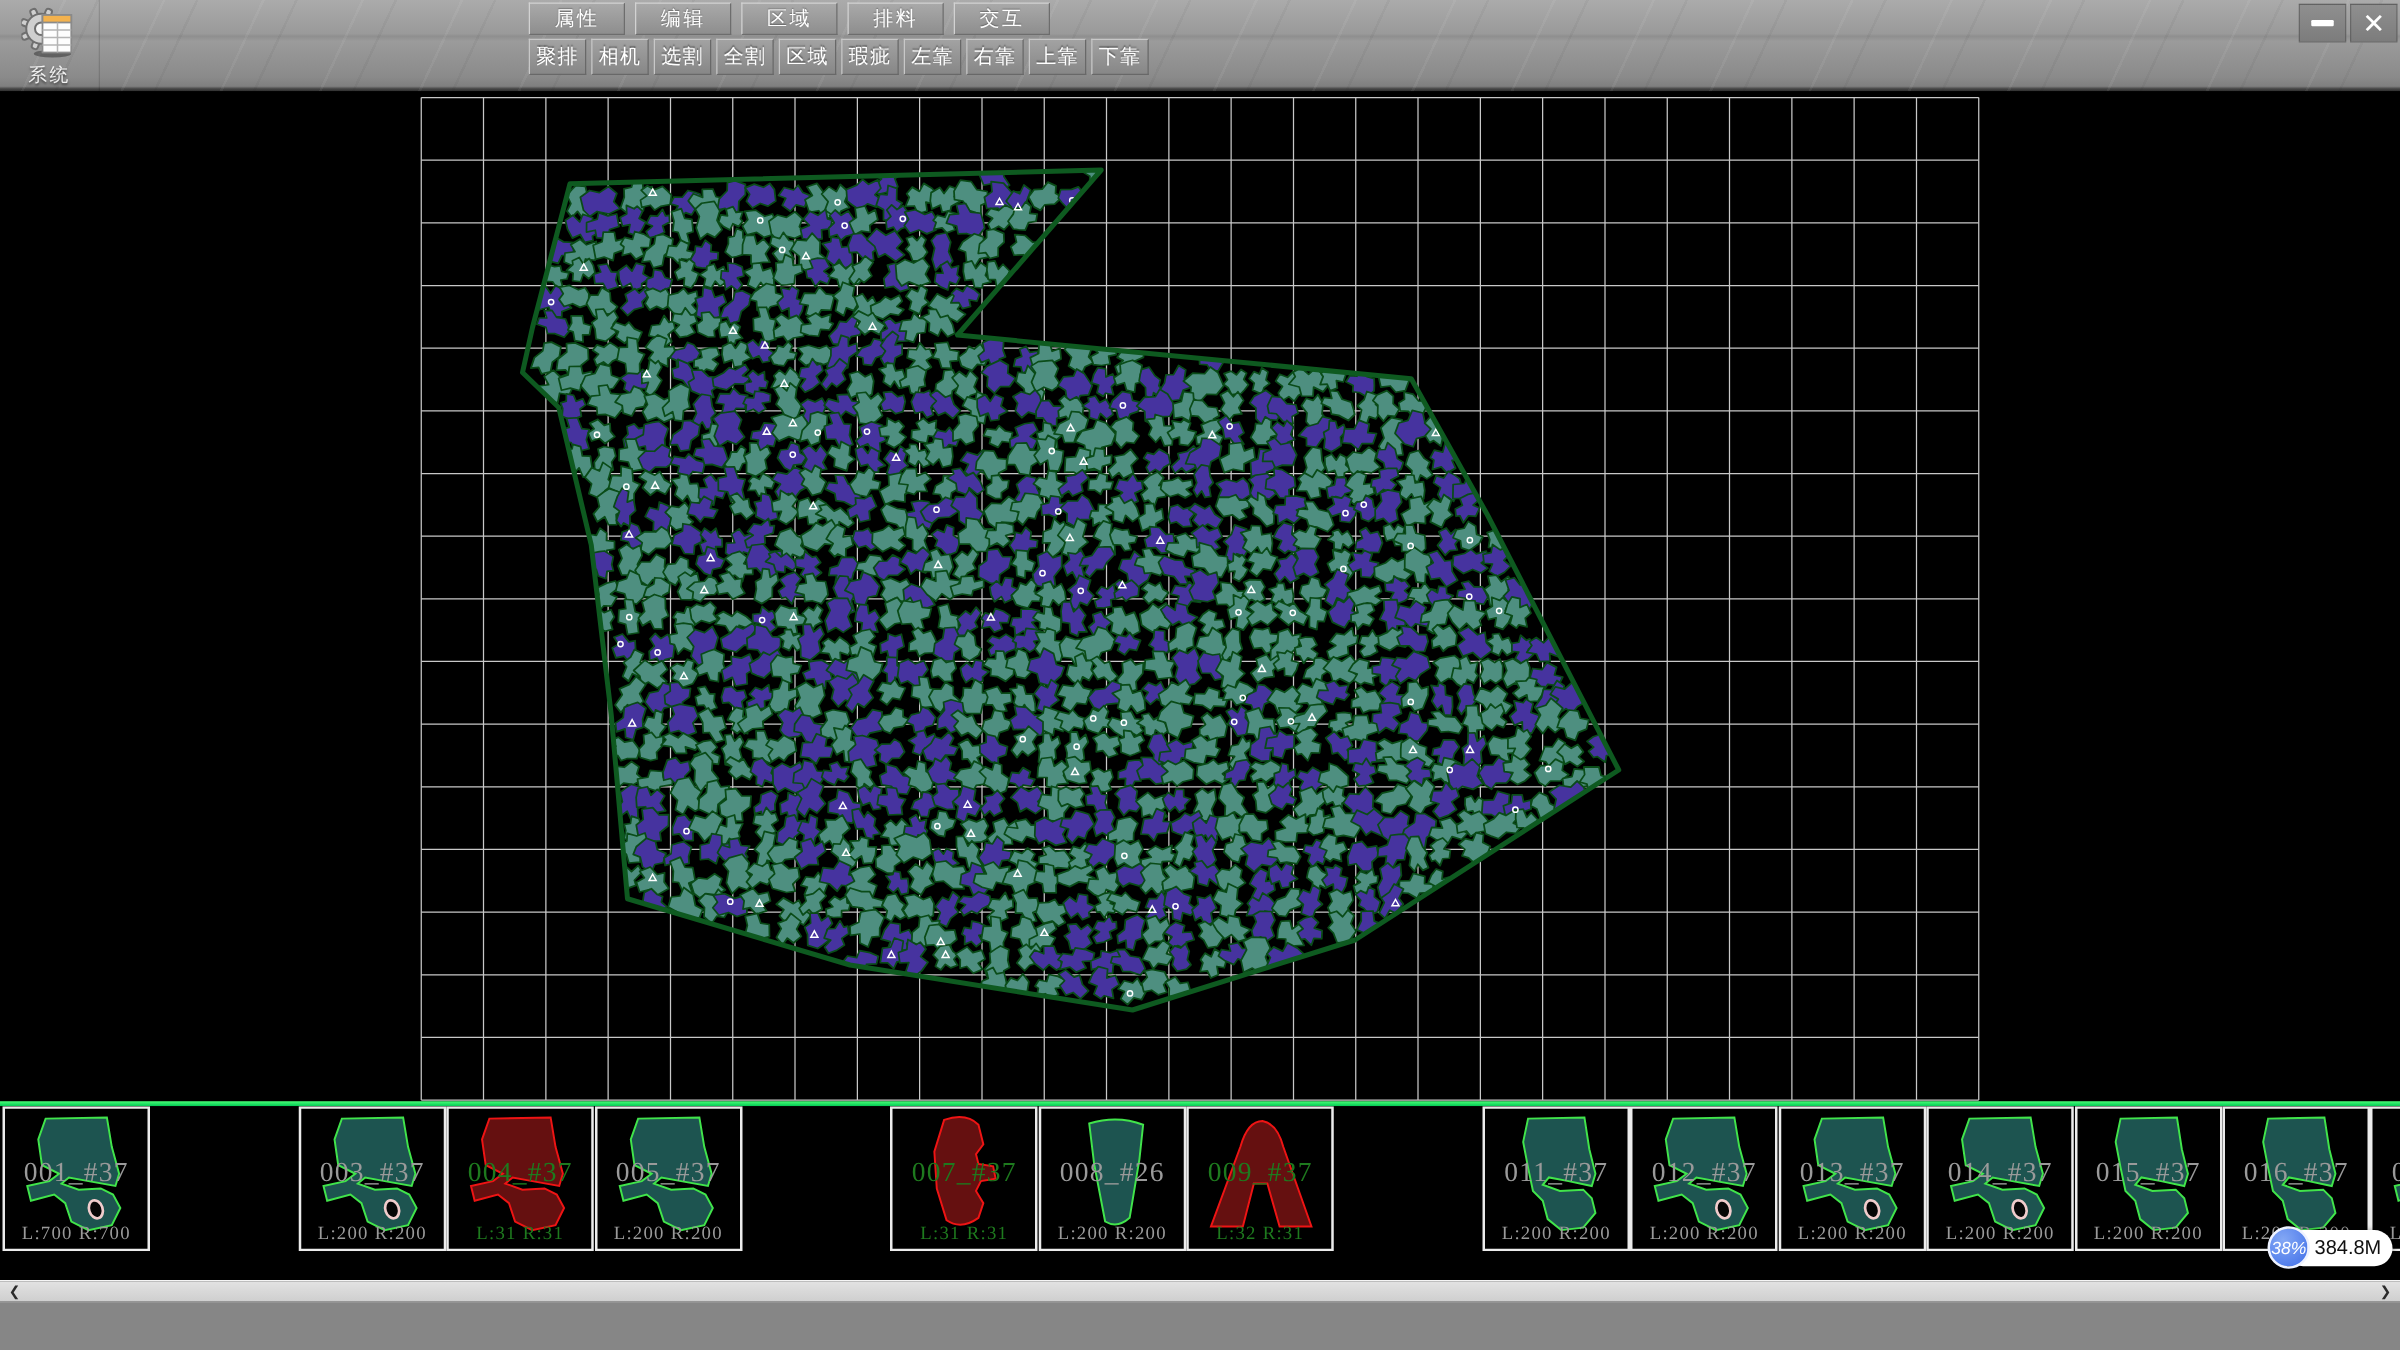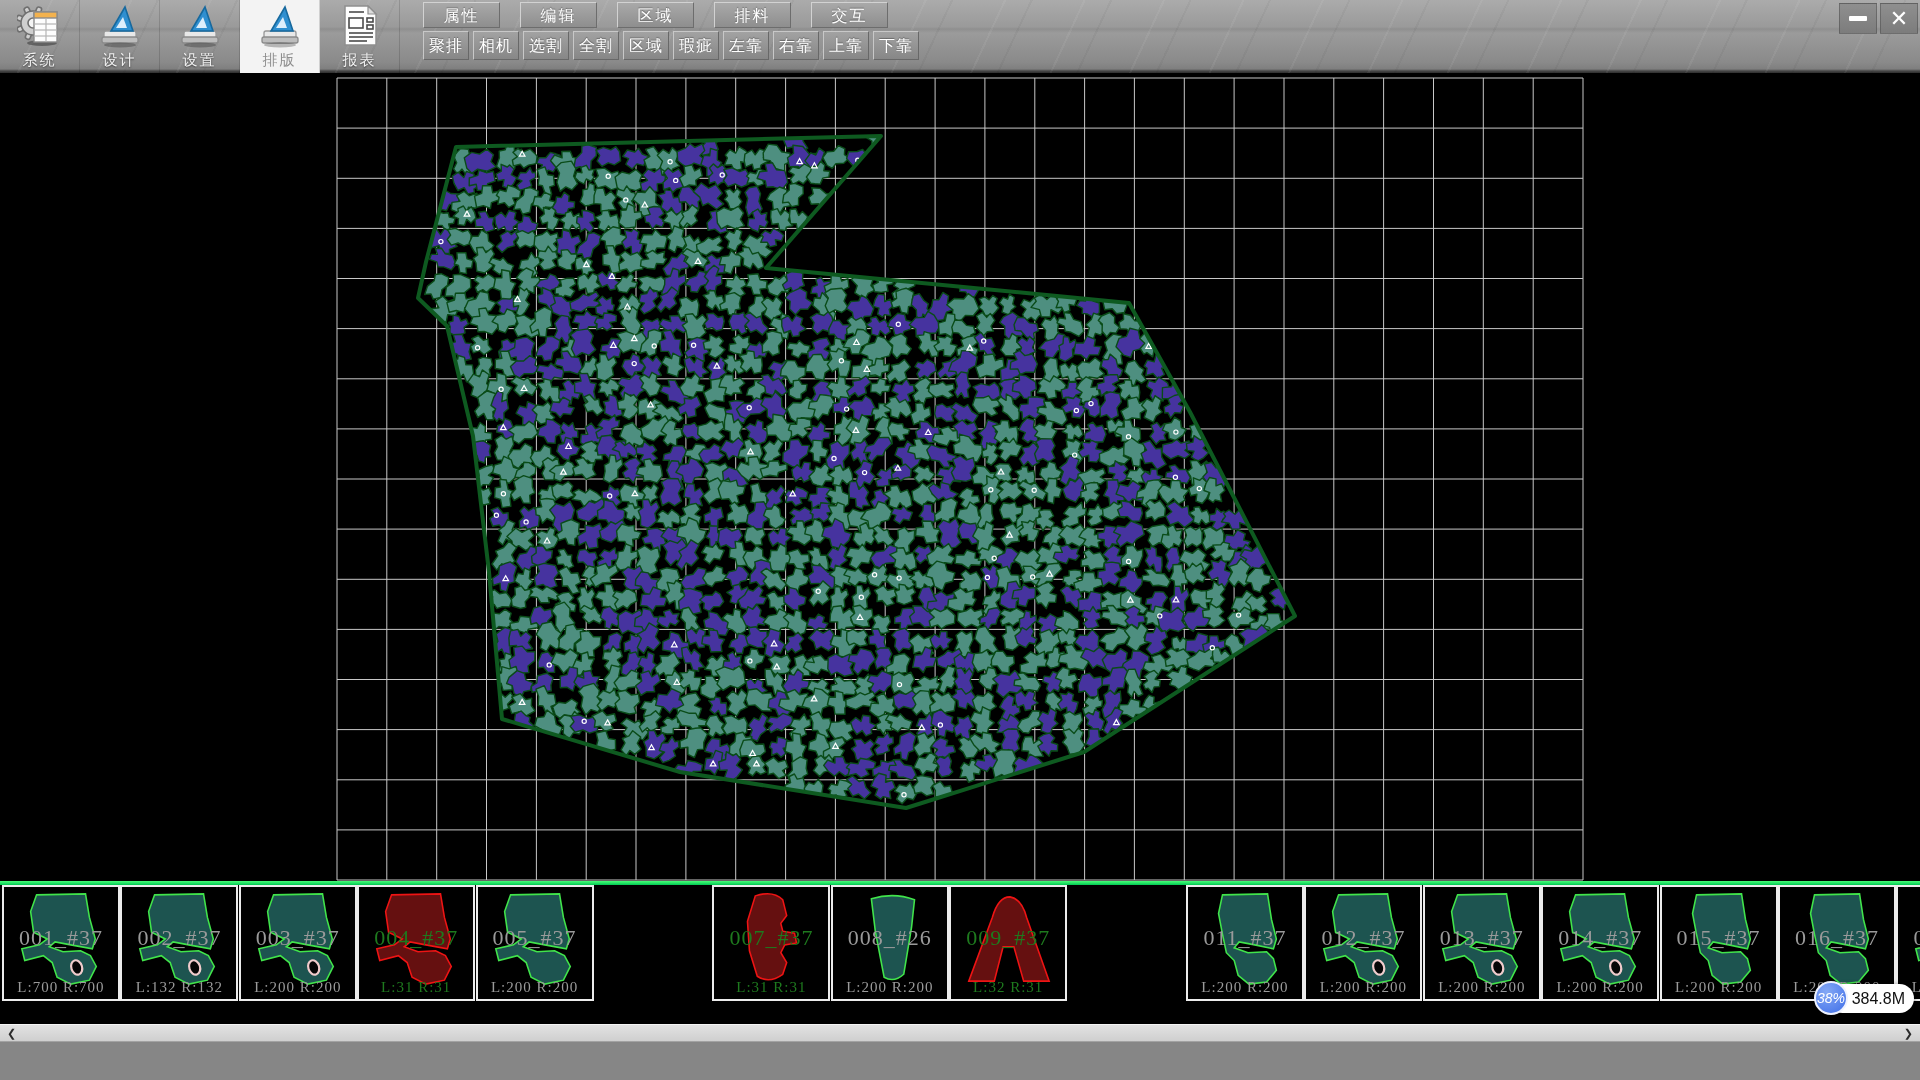--- a/index.html
+++ b/index.html
@@ -4,29 +4,29 @@
 <style>
   html,body{margin:0;padding:0;}
   body{width:1920px;height:1080px;position:relative;overflow:hidden;background:#000;
        font-family:"Liberation Sans","DejaVu Sans",sans-serif;-webkit-font-smoothing:antialiased;}
 
   
   .titlebar{position:absolute;left:0;top:0;width:1920px;height:73px;
     background:linear-gradient(180deg,#ababab 0px,#9a9a9a 27px,#8f8f8f 29px,#9b9b9b 33px,#8a8a8a 62px,#7f7f7f 69px,#474747 71px,#2e2e2e 73px);}
   .titlebar .streaks{position:absolute;inset:0;pointer-events:none;
     background:repeating-linear-gradient(115deg,transparent 0 46px,rgba(255,255,255,.06) 46px 48px,transparent 48px 70px,rgba(0,0,0,.04) 70px 72px);}
-  .launchers{position:absolute;left:0;top:0;height:73px;display:flex;}
+  .launchers{position:absolute;left:0;top:0;height:73px;display:flex;flex-direction:column;}
   .launcher{width:80px;height:73px;display:flex;flex-direction:column;align-items:center;justify-content:flex-start;
     border-right:1px solid rgba(0,0,0,.14);box-sizing:border-box;cursor:default;}
   .launcher .lic{margin-top:3px;width:46px;height:46px;}
   .launcher .llab{font-size:15px;color:#f1f1f1;text-shadow:0 1px 2px rgba(0,0,0,.55);margin-top:2px;letter-spacing:2px;}
   .launcher.selected{background:#f3f3f3;}
   .launcher.selected .llab{color:#8f8f8f;text-shadow:none;}
 
-  .menu-tabs{position:absolute;left:423px;top:2px;display:flex;gap:20px;}
+  .menu-tabs{position:absolute;left:423px;top:2px;display:flex;gap:8px;}
   .menu-tab{width:77px;height:26px;line-height:26px;text-align:center;color:#fff;font-size:16px;letter-spacing:2px;
     background:linear-gradient(180deg,#a9a9a9,#8e8e8e);border:1px solid;border-color:#d2d2d2 #6d6d6d #6d6d6d #d2d2d2;
     box-sizing:border-box;text-shadow:0 -1px 1px rgba(0,0,0,.35);cursor:default;}
   .tool-row{position:absolute;left:423px;top:31px;display:flex;gap:4px;}
   .tool-btn{min-width:46px;height:29px;line-height:27px;padding:0 3px;text-align:center;color:#fff;font-size:16px;letter-spacing:1px;
     background:linear-gradient(180deg,#a2a2a2,#878787);border:1px solid;border-color:#c8c8c8 #686868 #686868 #c8c8c8;
     box-sizing:border-box;text-shadow:0 -1px 1px rgba(0,0,0,.35);cursor:default;}
 
   .winbtns{position:absolute;right:2px;top:3px;display:flex;gap:3px;}
   .winbtn{width:38px;height:31px;display:flex;align-items:center;justify-content:center;
@@ -1259,28 +1259,20 @@
 
 <div class="strip" id="strip">
     <div class="thumb" style="left: 2px;">
       <svg width="98" height="100" viewBox="0 0 100 100">
         <path d="M25,5 L75,4 L79,28 L85,50 L82,60 L60,56 L44,53 L38,58 L52,63 L70,62 L80,67 L86,78 L79,92 L60,96 L46,89 L41,74 L32,67 L13,72 L10,60 L28,56 L36,50 L22,43 L19,22 Z" fill="#1d5450" stroke="#41e44b" stroke-width="1.6"></path>
         <ellipse cx="66" cy="79" rx="5.5" ry="7.5" transform="rotate(-18 66 79)" fill="#060606" stroke="#f0cccc" stroke-width="2.2"></ellipse>
       </svg>
       <div class="tlab" style="color:#9a9a9a">001_#37</div>
       <div class="tlr" style="color:#9a9a9a">L:700 R:700</div>
     </div>
-    <div class="thumb" style="left: 120.4px;">
-      <svg width="98" height="100" viewBox="0 0 100 100">
-        <path d="M25,5 L75,4 L79,28 L85,50 L82,60 L60,56 L44,53 L38,58 L52,63 L70,62 L80,67 L86,78 L79,92 L60,96 L46,89 L41,74 L32,67 L13,72 L10,60 L28,56 L36,50 L22,43 L19,22 Z" fill="#1d5450" stroke="#41e44b" stroke-width="1.6"></path>
-        <ellipse cx="66" cy="79" rx="5.5" ry="7.5" transform="rotate(-18 66 79)" fill="#060606" stroke="#f0cccc" stroke-width="2.2"></ellipse>
-      </svg>
-      <div class="tlab" style="color:#9a9a9a">002_#37</div>
-      <div class="tlr" style="color:#9a9a9a">L:132 R:132</div>
-    </div>
     <div class="thumb" style="left: 238.8px;">
       <svg width="98" height="100" viewBox="0 0 100 100">
         <path d="M25,5 L75,4 L79,28 L85,50 L82,60 L60,56 L44,53 L38,58 L52,63 L70,62 L80,67 L86,78 L79,92 L60,96 L46,89 L41,74 L32,67 L13,72 L10,60 L28,56 L36,50 L22,43 L19,22 Z" fill="#1d5450" stroke="#41e44b" stroke-width="1.6"></path>
         <ellipse cx="66" cy="79" rx="5.5" ry="7.5" transform="rotate(-18 66 79)" fill="#060606" stroke="#f0cccc" stroke-width="2.2"></ellipse>
       </svg>
       <div class="tlab" style="color:#9a9a9a">003_#37</div>
       <div class="tlr" style="color:#9a9a9a">L:200 R:200</div>
     </div>
     <div class="thumb" style="left: 357.2px;">
       <svg width="98" height="100" viewBox="0 0 100 100">

